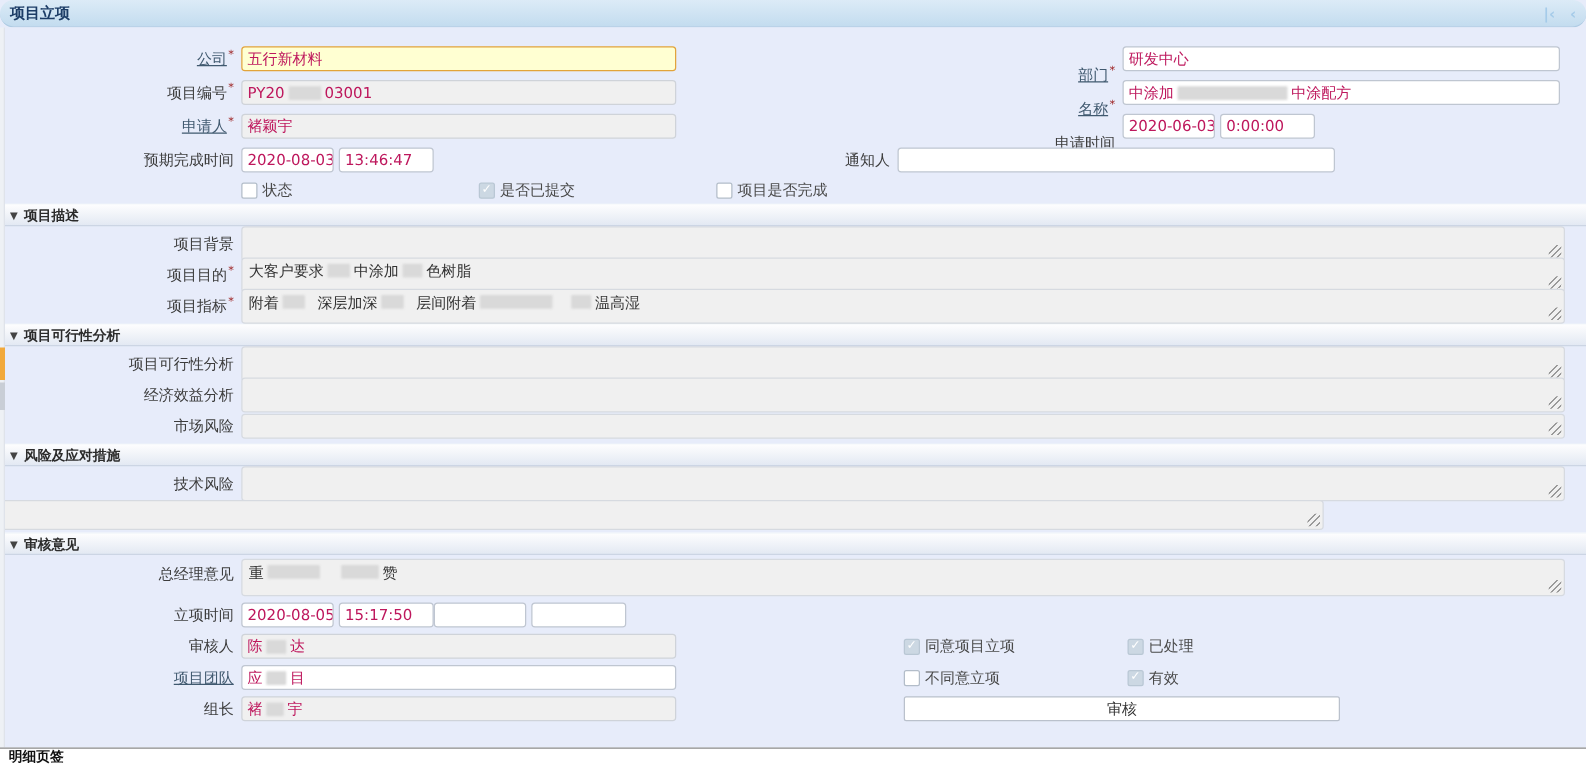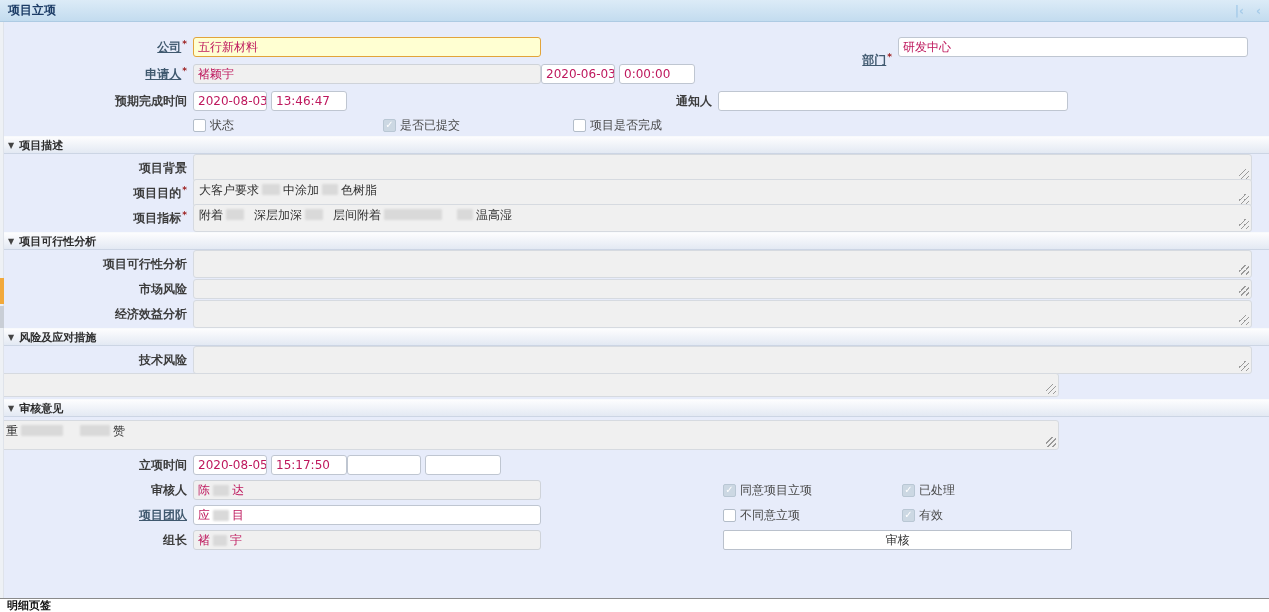--- a/index.html
+++ b/index.html
@@ -2,39 +2,39 @@
 <html><head>
 <meta charset="utf-8">
 <style>
   * { margin:0; padding:0; box-sizing:border-box; }
   html,body { background:#fff; }
   body { font-family:"DejaVu Sans", sans-serif; }
   .page { position:relative; width:1269px; height:612px; background:#e7ecfa; overflow:hidden; }
 
   
   .titlebar { position:relative; height:22px; background:linear-gradient(#dcebf7,#c3dcef);
-              border-bottom:1px solid #aecbe3; display:flex; align-items:center; padding:0 8px; }
+              border-bottom:1px solid #aecbe3; display:flex; align-items:center; padding:0 8px;border-radius:11px; }
   .titlebar .title { font-size:12px; font-weight:bold; color:#1c3c66; }
   .nav-icons { position:absolute; right:8px; top:0; height:22px; display:flex; align-items:center; gap:12px;
                color:#a5cbe9; font-size:12px; font-weight:bold; }
   .nav-icons span { cursor:pointer; }
 
   
   .form { position:relative; height:576px; overflow:hidden; padding-top:14px; }
 
   .splitter { position:absolute; left:0; top:22px; width:4px; height:576px; background:#eef1f5;
               border-right:1px solid #dfe3ea; z-index:5; }
   .thumb-orange { position:absolute; left:0; top:256px; width:4px; height:26px; background:#f2a93b; }
   .thumb-gray { position:absolute; left:0; top:284px; width:4px; height:22px; background:#c9ced6; }
 
   .row { display:flex; align-items:center; height:22px; margin-bottom:5px; }
   .row.tight { margin-bottom:0; }
   .mt2{margin-top:4px;} .mt3{margin-top:3px;} .mt4{margin-top:4px;}
 
-  .lbl { font-size:12px; color:#3c3c3c; text-align:right; padding-right:6px; white-space:nowrap;font-weight:bold; }
+  .lbl { font-size:12px; color:#3c3c3c; text-align:right; padding-right:6px; white-space:nowrap; }
   .w-lbl{width:193px;} .w-lblr{width:357px;margin-top:26px;} .w-lblp{width:378px;}
   .link { text-decoration:underline; color:#40596f; cursor:pointer; }
   sup.req { color:#9b1c1c; font-size:9px; margin-left:1px; vertical-align:top; }
 
   .input { height:20px; font-size:12px; color:#be185d; padding:0 4px; display:flex; align-items:center;
            border-radius:3px; border:1px solid #bfc6d1; background:#fff; overflow:hidden; white-space:nowrap; }
   .input.gray { background:#f0f0f0; border-color:#cfd3d9; }
   .input.yellow { background:#ffffd2; border-color:#e2a43b; }
   .w-in{width:348px;} .w-inr{width:350px;}
   .w-date{width:74px; margin-right:4px;} .w-time{width:76px;}
@@ -89,26 +89,41 @@
       <div class="lbl w-lbl"><span class="link">公司</span><sup class="req">*</sup></div>
       <div class="input yellow w-in">
           <span>五行新材料</span>
         </div>
       <div class="lbl w-lblr"><span class="link">部门</span><sup class="req">*</sup></div>
       <div class="input w-inr">
           <span>研发中心</span>
         </div>
     </div>
 
+    <div class="row">
+      <div class="lbl w-lbl"><span>项目编号</span><sup class="req">*</sup></div>
+      <div class="input gray w-in">
+          <span>PY20</span>
+          <span class="redact" style="width:26px"></span>
+          <span>03001</span>
+        </div>
+      <div class="lbl w-lblr"><span class="link">名称</span><sup class="req">*</sup></div>
+      <div class="input w-inr">
+          <span>中涂加</span>
+          <span class="redact" style="width:88px"></span>
+          <span>中涂配方</span>
+        </div>
+    </div>
 
     <div class="row">
       <div class="lbl w-lbl"><span class="link">申请人</span><sup class="req">*</sup></div>
       <div class="input gray w-in">
           <span>褚颖宇</span>
         </div>
+      <div class="lbl w-lblr">申请时间</div>
       <div class="input w-date">
           <span>2020-06-03</span>
         </div>
       <div class="input w-time">
           <span>0:00:00</span>
         </div>
     </div>
 
     <div class="row">
       <div class="lbl w-lbl">预期完成时间</div>
@@ -162,47 +177,48 @@
     <div class="sec mt3">
       <span class="tri">▼</span>
       <span class="sec-title">项目可行性分析</span>
     </div>
 
     <div class="row mt3 tight">
       <div class="lbl w-lbl">项目可行性分析</div>
       <div class="ta h28"><span></span><span class="handle"></span></div>
     </div>
     <div class="row mt3 tight">
+      <div class="lbl w-lbl">经济效益分析</div>
+      <div class="ta h28"><span></span><span class="handle"></span></div>
+    </div>
+    <div class="row mt3 tight">
       <div class="lbl w-lbl">市场风险</div>
       <div class="ta h20"><span></span><span class="handle"></span></div>
     </div>
-    <div class="row mt3 tight">
-      <div class="lbl w-lbl">经济效益分析</div>
-      <div class="ta h28"><span></span><span class="handle"></span></div>
-    </div>
 
     <div class="sec mt3">
       <span class="tri">▼</span>
       <span class="sec-title">风险及应对措施</span>
     </div>
 
     <div class="row mt3 tight">
       <div class="lbl w-lbl">技术风险</div>
       <div class="ta h28"><span></span><span class="handle"></span></div>
     </div>
     <div class="row mt3 tight">
       <div class="ta h24"><span></span><span class="handle"></span></div>
     </div>
 
     <div class="sec mt3">
       <span class="tri">▼</span>
       <span class="sec-title">审核意见</span>
     </div>
 
     <div class="row mt3 tight" style="align-items:flex-start; height:30px;">
+      <div class="lbl w-lbl" style="padding-top:4px">总经理意见</div>
       <div class="ta h30"><span>重</span><span class="redact" style="width:42px"></span><span class="redact" style="width:30px;margin-left:14px"></span><span>赞</span><span class="handle"></span></div>
     </div>
 
     <div class="row mt2 tight">
       <div class="lbl w-lbl">立项时间</div>
       <div class="input w-date">
           <span>2020-08-05</span>
         </div>
       <div class="input w-time">
           <span>15:17:50</span>

